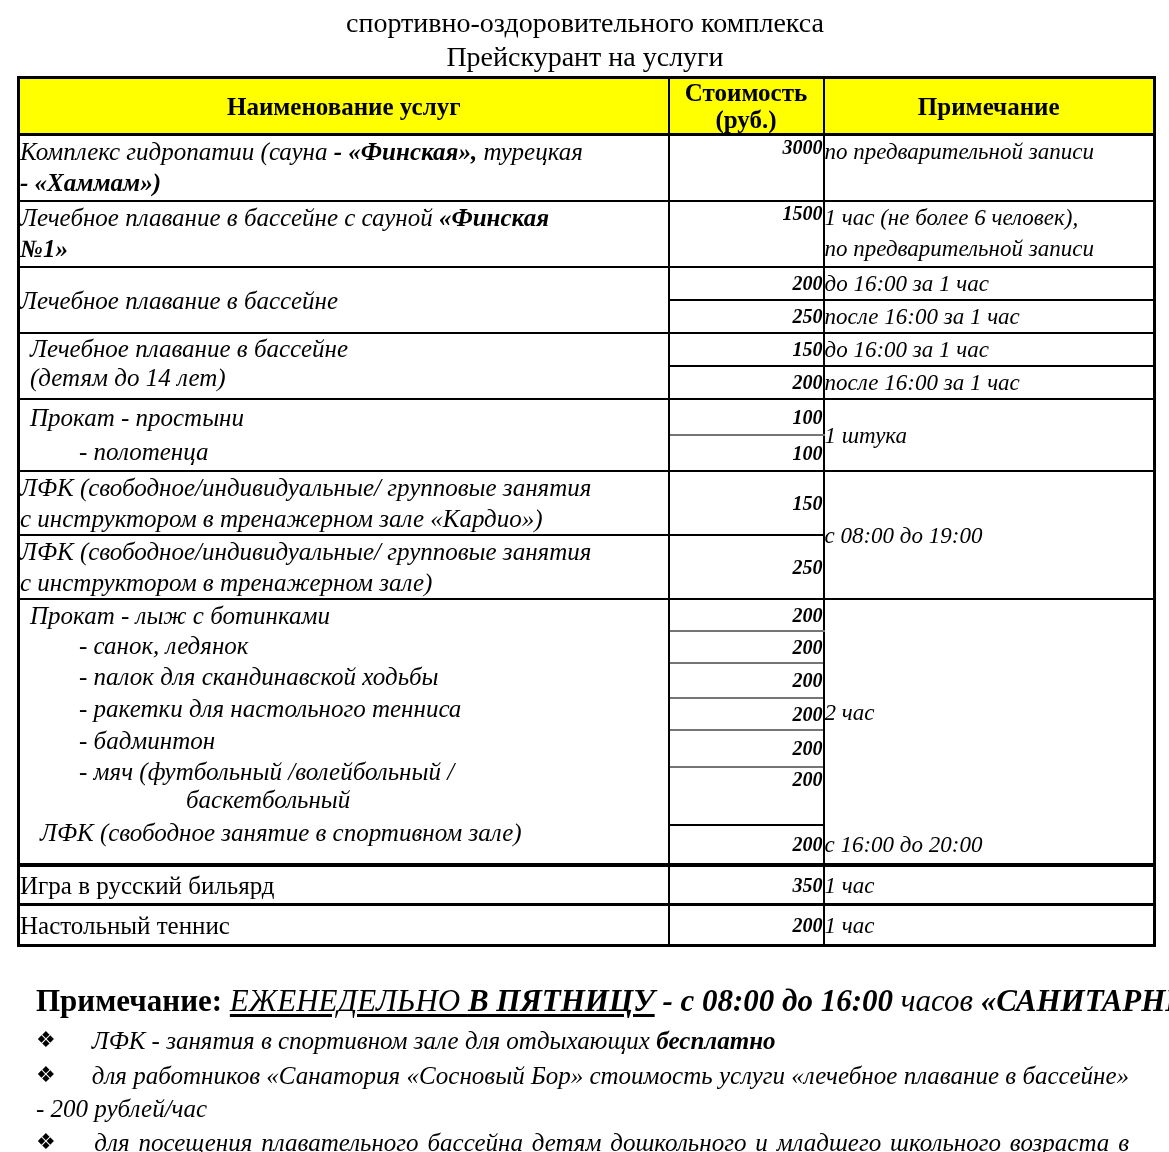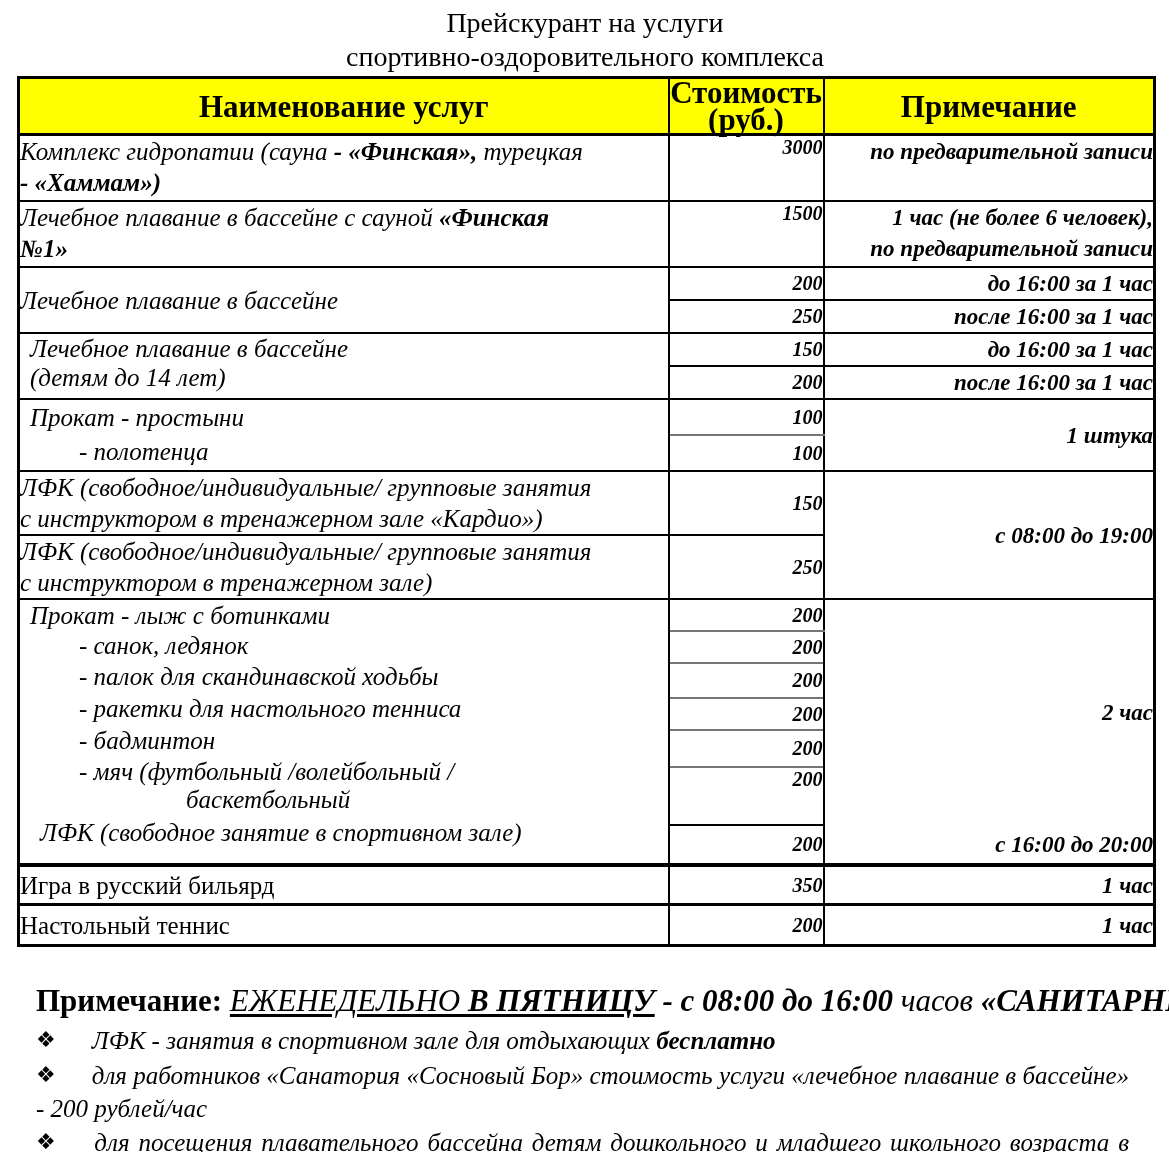--- a/index.html
+++ b/index.html
@@ -6,31 +6,31 @@
   .page{
     width:1169px;height:1152px;box-sizing:border-box;overflow:hidden;
     background:#fff;color:#000;
     font-family:"Liberation Serif","DejaVu Serif",serif;
     padding:6px 16px 0 17px;position:relative;
   }
   .title{ text-align:center;font-size:28px;line-height:34px;margin-bottom:2px;}
   table.price{ border-collapse:collapse;table-layout:fixed;width:1136px;border:3px solid #000;}
   .price th{
     border:2px solid #000;border-bottom:3px solid #000;
-    background:#ffff00;font-weight:bold;font-size:31px;
+    background:#ffff00;font-weight:bold;font-size:25px;
     text-align:center;vertical-align:middle;height:54px;line-height:27px;padding:0;
   }
   .price td{ border:2px solid #000;padding:0;}
   .name-cell{ font-style:italic;font-size:25px;vertical-align:top;padding:1px 6px 0 10px;line-height:31px;margin-left:28px;}
   .name-plain{ font-style:normal;vertical-align:middle;padding:0 6px 0 10px;}
   .price-cell{
     font-style:italic;font-weight:bold;font-size:20px;
     text-align:right;vertical-align:middle;padding:0 13px 0 0;
   }
-  .note-cell{ font-style:italic;font-size:23px;text-align:right;vertical-align:middle;line-height:31px;padding:0 4px;font-weight:bold;}
+  .note-cell{ font-style:italic;font-size:23px;text-align:left;vertical-align:middle;line-height:31px;padding:0 4px;}
   .vt{ vertical-align:top;padding-top:2px;}
   .nopad{ padding:0;}
   .nl{ line-height:31px;}
   .rl{ display:flex;align-items:center;font-style:italic;}
   .p10{ padding-left:10px;} .p142{ padding-left:59px;} .p166{ padding-left:166px;}
   .h27{height:27px;} .h29{height:29px;} .h30{height:30px;} .h33{height:33px;}
   .h34{height:34px;} .h35{height:35px;} .h36{height:36px;} .h37{height:37px;padding-left:20px;}
   .h38{height:38px;} .h56{height:56px;} .h58{height:58px;} .h64{height:64px;}
   .bd{ font-weight:bold;}
   .dg-b{ border-bottom:2px solid #757575 !important;}
@@ -48,22 +48,22 @@
     text-align:justify;text-align-last:left;line-height:32px;
   }
   .blt{ font-style:normal;font-size:22px;margin-right:36px;font-family:"DejaVu Sans",sans-serif;position:relative;top:-2px;}
 </style>
 </head>
 <body>
 
 <div class="page">
 
   <div class="title">
+    <div>спортивно-оздоровительного комплекса</div>
     <div>Прейскурант на услуги</div>
-    <div>спортивно-оздоровительного комплекса</div>
   </div>
 
   <table class="price">
     <colgroup>
         <col style="width:650px">
         <col style="width:155px">
         <col style="width:331px">
       </colgroup>
 
     <tbody>

